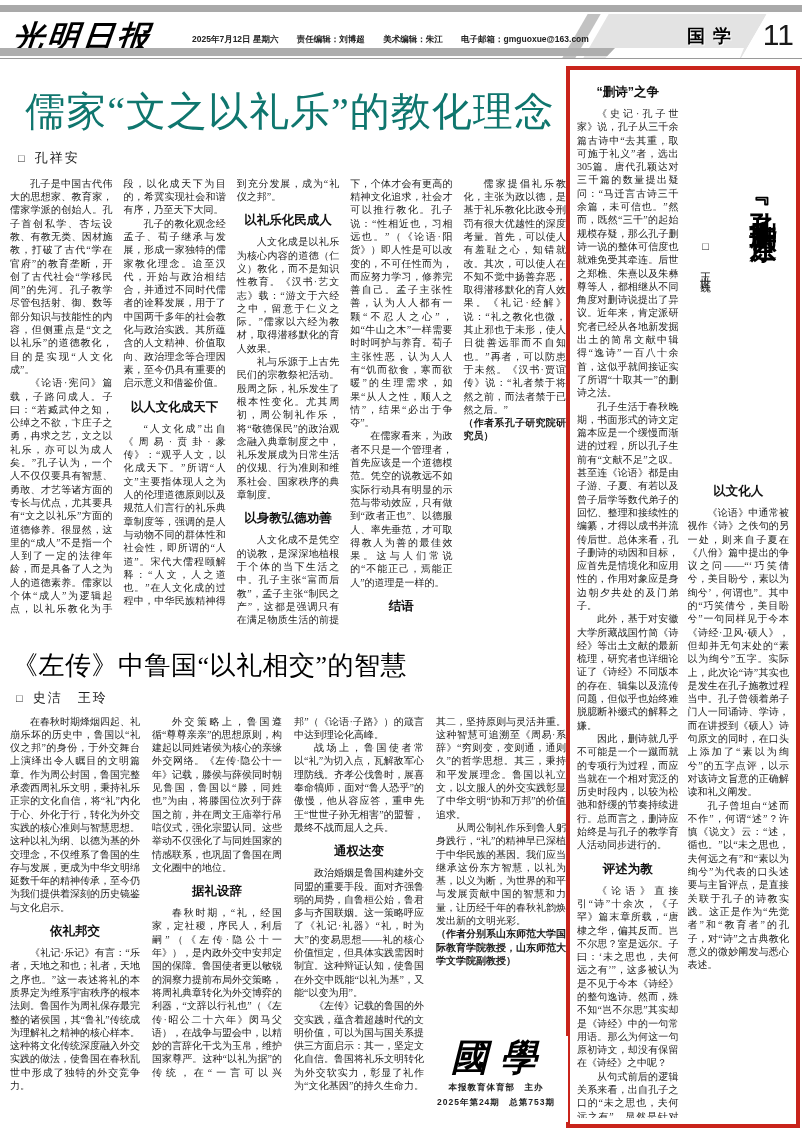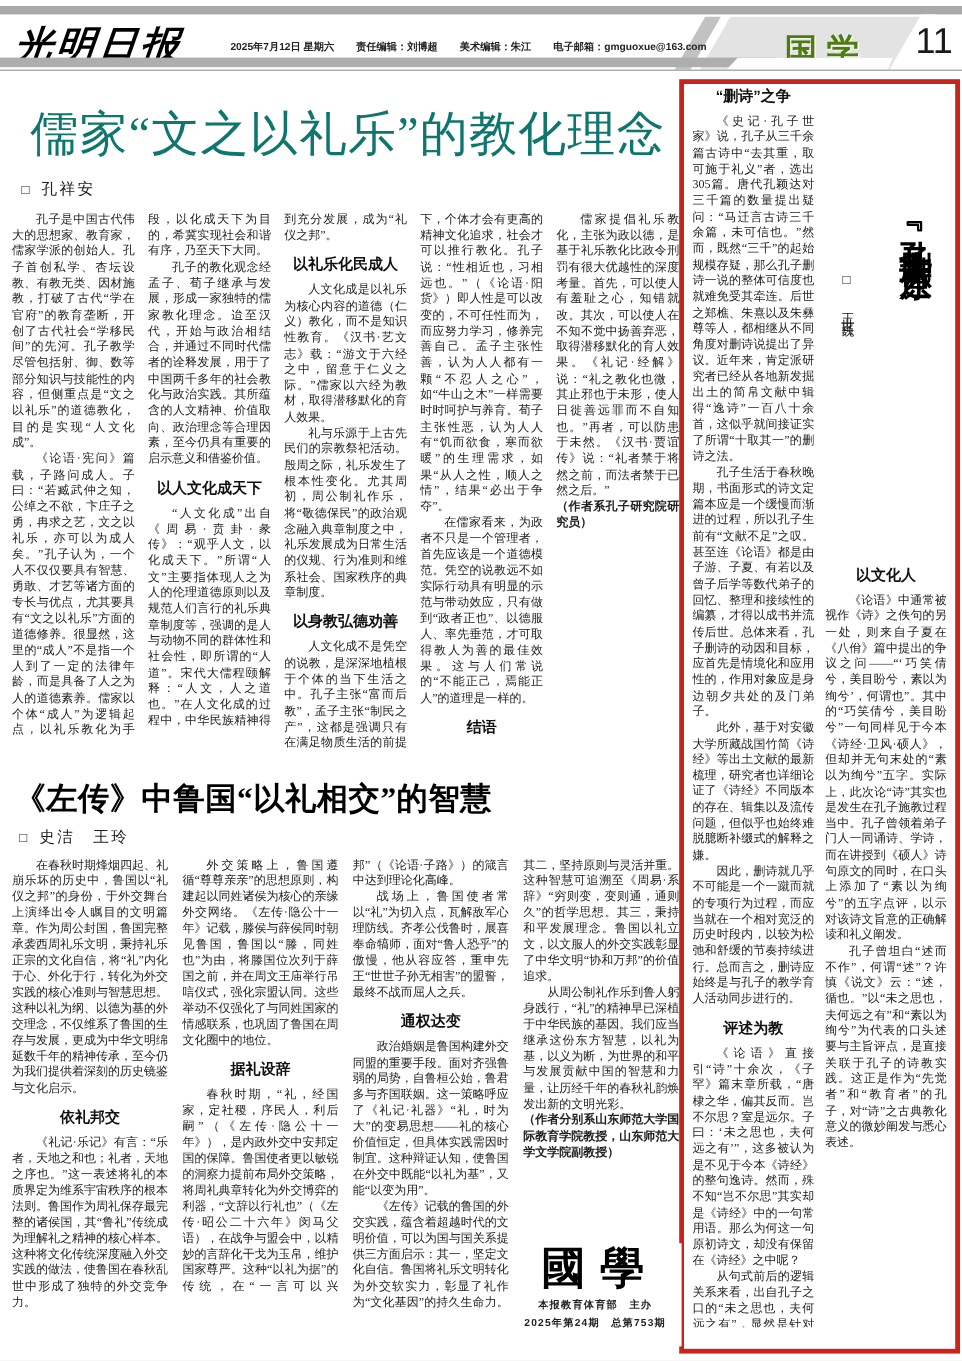--- a/index.html
+++ b/index.html
@@ -11,22 +11,22 @@
   .header { position:absolute; top:0; left:0; width:802px; height:64px; }
   .topbar { position:absolute; top:5px; left:0; width:802px; height:7px; background:#a9a9a9; }
   .band-a { position:absolute; top:14px; right:48px; width:158px; height:44px; background:#e3e3e3; transform:skewX(-30deg); }
   .band-b { position:absolute; top:14px; right:214px; width:13px; height:44px; background:#c2c2c2; transform:skewX(-30deg); }
   .band-c { position:absolute; top:12px; right:36px; width:12px; height:48px; background:#ffffff; transform:skewX(-30deg); }
   .masthead { position:absolute; top:16px; left:12px; font-size:32px; font-weight:900; font-style:italic;
               letter-spacing:3px; transform:skewX(-6deg); color:#000; }
   .dateline { position:absolute; top:34px; left:192px; font-size:8.5px; font-weight:bold;
               font-family:"Liberation Sans", sans-serif; color:#222; white-space:nowrap; }
   .dateline span { margin-right:16px; }
-  .section-label { position:absolute; top:24px; right:78px; font-size:27px; font-weight:900;
-                   font-family:"Liberation Sans", sans-serif; color:#4d7c0f; letter-spacing:8px;
+  .section-label { position:absolute; top:24px; right:63px; font-size:18px; font-weight:900;
+                   font-family:"Liberation Sans", sans-serif; color:#000000; letter-spacing:8px;
                    text-shadow:1px 1px 0 #ffffff; }
   .page-num { position:absolute; top:18px; right:8px; font-size:30px; font-weight:normal; color:#1a1a1a;
               font-family:"Liberation Sans", sans-serif; }
   .hrule1 { position:absolute; top:48px; left:0; width:646px; height:8px; background:#aeaeae; }
   .hrule2 { position:absolute; top:58px; left:0; width:802px; height:1px; background:#9a9a9a; }
   .notch  { position:absolute; top:48px; right:58px; width:150px; height:22px; background:#ffffff;
             clip-path:polygon(14% 0,100% 0,94% 100%,0 100%); border-bottom:1px solid #aaa; }
 
   
   .body { font-size:10px; line-height:13.3px; text-align:justify; text-indent:2em; color:#222; }
@@ -37,43 +37,43 @@
   .bl-box { margin-right:8px; font-size:11px; }
 
   
   .article-main { position:absolute; left:10px; top:68px; width:556px; }
   .headline-main { font-size:40px; font-weight:400; letter-spacing:1px; margin:22px 0 0 4px;
                    line-height:1.12; white-space:nowrap; color:#0f766e;text-align:center; }
   .cols5 { column-count:5; column-gap:11px; height:452px; column-fill:auto; overflow:hidden; }
 
   
   .article-zuo { position:absolute; left:10px; top:646px; width:556px; }
-  .headline-zuo { font-size:26px; font-weight:700; letter-spacing:0.5px; margin:6px 0 0 2px;
+  .headline-zuo { font-size:26px; font-weight:400; letter-spacing:0.5px; margin:6px 0 0 2px;
                   line-height:1.1; white-space:nowrap; color:#000; }
   .article-zuo .byline { margin:8px 0 8px 6px; }
   .cols4 { column-count:4; column-gap:12px; height:388px; column-fill:auto; overflow:hidden; }
 
   
   .redbox { position:absolute; left:566px; top:66px; width:234px; height:1062px;
-            border:4px solid #c9241b; background:#fff; display:flex; gap:9px; padding:0 7px; }
+            border:4px solid #c9241b; background:#fff; display:flex; gap:9px; padding:12px 7px; }
   .rb-col { width:106px; }
   .rb-left { height:1036px; overflow:hidden; }
   .rb-left .subhead:first-child { margin-top:2px; }
   .vtitle-area { position:relative; height:392px; }
   .vtitle { position:absolute; right:12px; top:106px; writing-mode:vertical-rl;
             font-size:27px; font-weight:900; line-height:1.05; letter-spacing:4px; color:#000; }
   .vauthor { position:absolute; left:10px; top:158px; writing-mode:vertical-rl;
              font-size:11px; letter-spacing:4px; color:#111; }
   .vauthor .bl-box { margin:0 0 8px 0; display:inline-block; }
   .rb-right-text { height:636px; overflow:hidden; }
 
   
   .guoxue-box { position:absolute; left:424px; top:1036px; width:144px; height:86px;
                 background:#ffffff; text-align:center; padding-top:2px; }
-  .gx-title { font-size:37px; font-weight:900; letter-spacing:12px; 
+  .gx-title { font-size:37px; font-weight:900; letter-spacing:12px; font-style:italic;
               color:#000; line-height:1.1; text-indent:8px; }
   .gx-line { font-size:8.5px; font-weight:bold; font-family:"Liberation Sans", sans-serif;
              color:#222; margin-top:3px; letter-spacing:1px; }
 </style>
 </head>
 <body>
 
 <div class="page">
 
   <header class="header">

